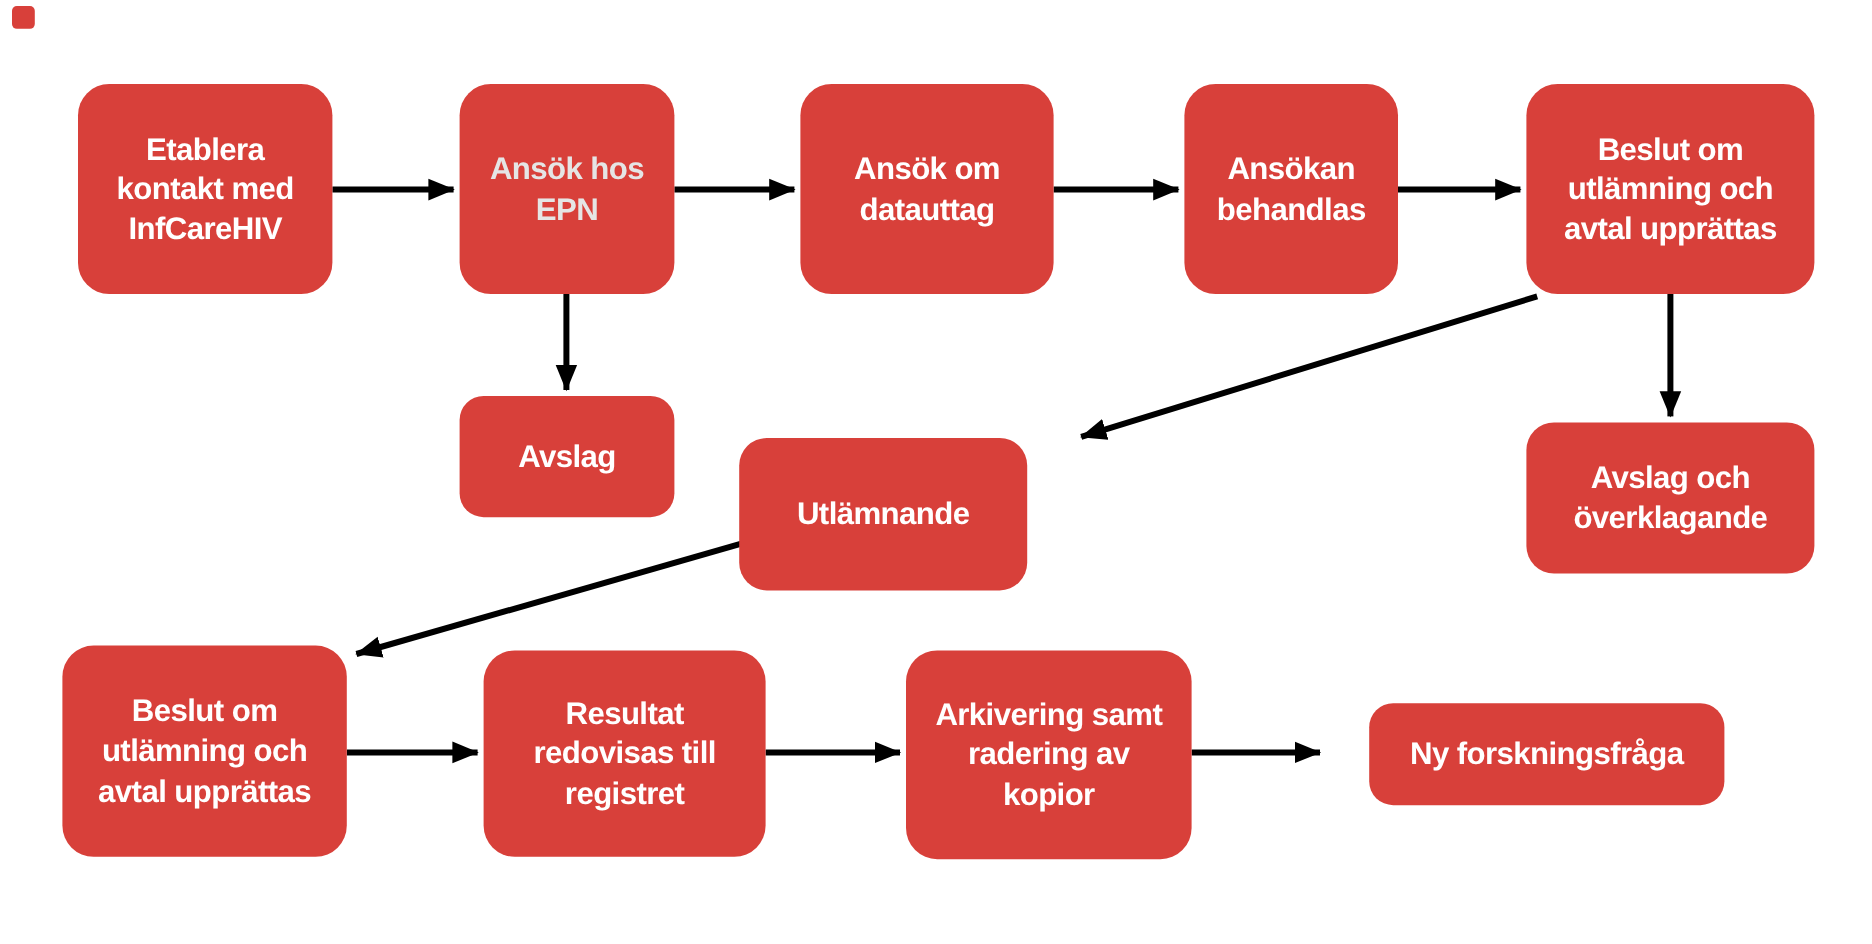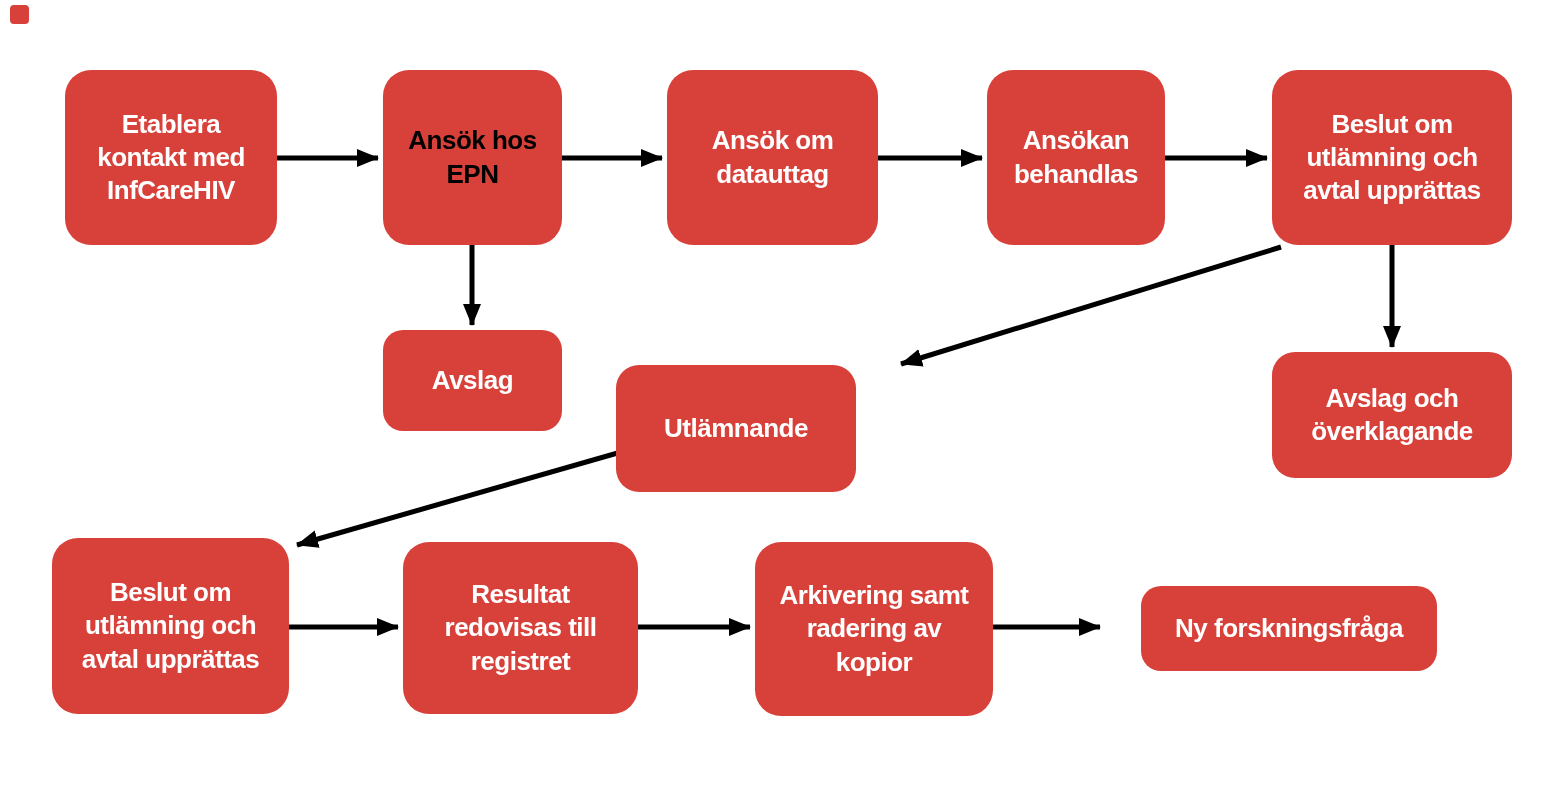--- a/index.html
+++ b/index.html
@@ -70,21 +70,21 @@
         <line x1="993" y1="627" x2="1100" y2="627" stroke="#000000" stroke-width="5" marker-end="url(#arrowhead)"></line>
       </g>
   </svg>
   <div id="node-layer">
       <div class="node" style="left: 65px; top: 70px; width: 212px; height: 175px; border-radius: 26px; background: rgb(216, 64, 58);">
         <span class="node-label" style="color: rgb(255, 255, 255);">Etablera
 kontakt med
 InfCareHIV</span>
       </div>
       <div class="node" style="left: 383px; top: 70px; width: 179px; height: 175px; border-radius: 26px; background: rgb(216, 64, 58);">
-        <span class="node-label" style="color: #000000;">Ansök hos
+        <span class="node-label" style="color: #e5e5e5;">Ansök hos
 EPN</span>
       </div>
       <div class="node" style="left: 667px; top: 70px; width: 211px; height: 175px; border-radius: 26px; background: rgb(216, 64, 58);">
         <span class="node-label" style="color: rgb(255, 255, 255);">Ansök om
 datauttag</span>
       </div>
       <div class="node" style="left: 987px; top: 70px; width: 178px; height: 175px; border-radius: 26px; background: rgb(216, 64, 58);">
         <span class="node-label" style="color: rgb(255, 255, 255);">Ansökan
 behandlas</span>
       </div>

